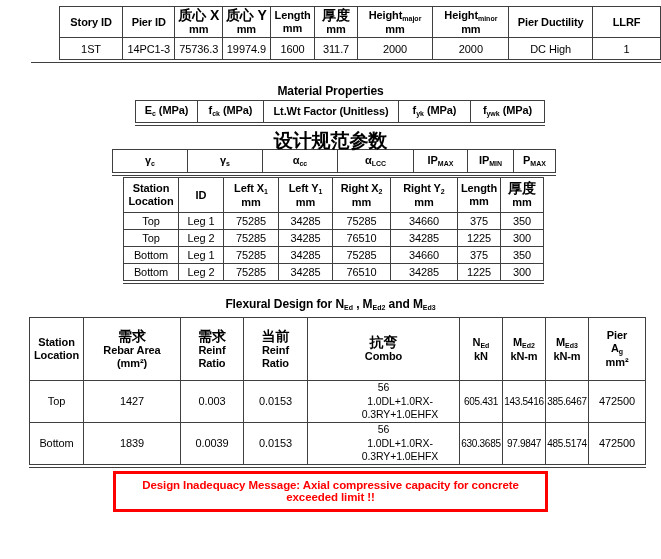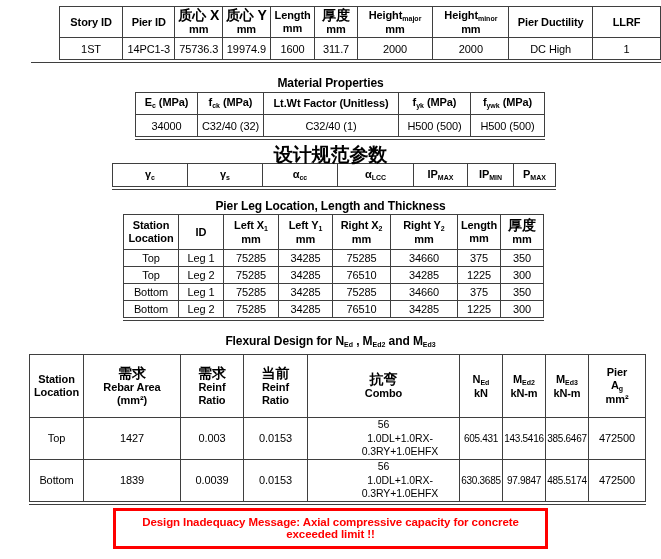--- a/index.html
+++ b/index.html
@@ -15,21 +15,21 @@
   th{font-size:11px;font-weight:bold;line-height:1.15;}
   td{font-size:11px;}
   .s{font-size:7px;font-weight:bold;vertical-align:-2px;letter-spacing:0;}
   .cjk{font-size:14px;line-height:1.1;}
   .num{font-size:10px;letter-spacing:-0.3px;padding:0;}
   .combo{font-size:10.5px;line-height:1.3;padding-left:33px;}
   .combo-num{font-size:10.5px;line-height:1.3;}
 
   .t-pd{padding-top:8px;}
   .w1{margin:6px 0 0 31px;padding-left:28px;}  .w1 th{height:30px;} .w1 td{height:21px;}
-  .t-mp{margin-top:13px;}
+  .t-mp{margin-top:21px;}
   .w2{margin:2px 0 0 135px;} .w2 th{height:21px;} .w2 td{height:21px;}
   .t-dc{margin-top:7px;}
   .w3{margin:1px 0 0 112px;} .w3 th{height:22px;} .w3 td{height:21px;}
   .t-pl{margin-top:9px;}
   .w4{margin:1px 0 0 123px;} .w4 th{height:34px;} .w4 td{height:16px;}
   .t-fx{margin-top:13px;}
   .w5{margin:2px 0 0 29px;}  .w5 th{height:62px;} .w5 td{height:32px;}
 
   .redbox{
     box-sizing:border-box;margin:3px 0 0 113px;width:435px;
@@ -114,27 +114,20 @@
           <col style="width:74px">
       </colgroup>
       <tbody>
           <tr>
         <th><span>E</span><span class="s">c</span><span> (MPa)</span></th>
         <th><span>f</span><span class="s">ck</span><span> (MPa)</span></th>
         <th><span>Lt.Wt Factor (Unitless)</span></th>
         <th><span>f</span><span class="s">yk</span><span> (MPa)</span></th>
         <th><span>f</span><span class="s">ywk</span><span> (MPa)</span></th>
       </tr>
-      <tr>
-        <td>34000</td>
-        <td>C32/40 (32)</td>
-        <td>C32/40 (1)</td>
-        <td>H500 (500)</td>
-        <td>H500 (500)</td>
-      </tr>
     </tbody>
       </table>
   </div>
 
   <div class="ttl cjk-ttl t-dc">设计规范参数</div>
   <div class="wrap w3">
     <table>
       <colgroup>
         <col style="width:75px">
           <col style="width:75px">
@@ -151,21 +144,20 @@
         <th><span>α</span><span class="s">cc</span></th>
         <th><span>α</span><span class="s">LCC</span></th>
         <th><span>IP</span><span class="s">MAX</span></th>
         <th><span>IP</span><span class="s">MIN</span></th>
         <th><span>P</span><span class="s">MAX</span></th>
       </tr>
     </tbody>
       </table>
   </div>
 
-  <div class="ttl t-pl">Pier Leg Location,  Length and Thickness</div>
   <div class="wrap w4">
     <table>
       <colgroup>
         <col style="width:55px">
           <col style="width:45px">
           <col style="width:55px">
           <col style="width:54px">
         <col style="width:58px">
           <col style="width:67px">
           <col style="width:43px">

